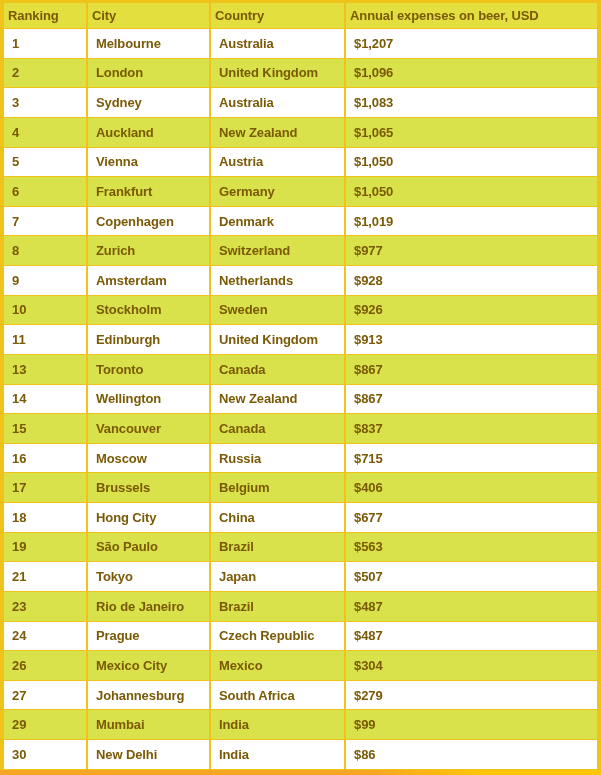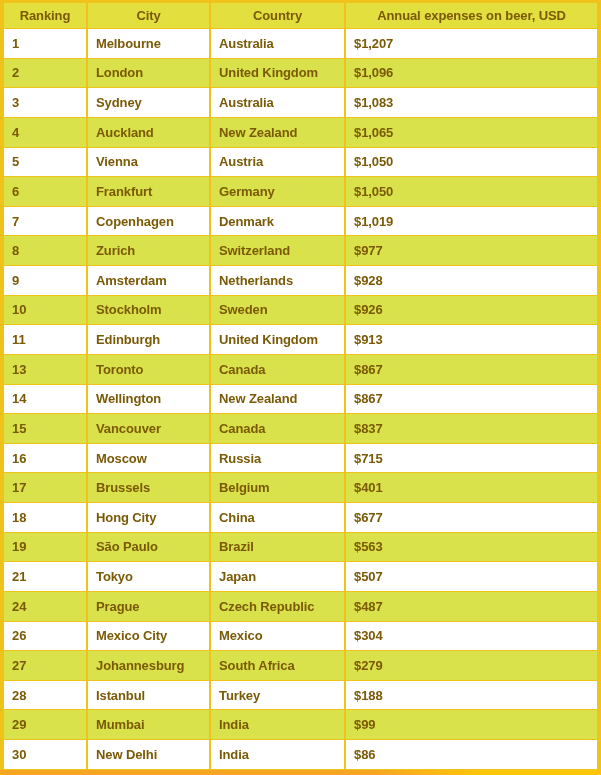--- a/index.html
+++ b/index.html
@@ -35,21 +35,21 @@
     font-size: 13px;
     font-weight: 700;
     color: var(--text_brown, #7A5A06);
     letter-spacing: -0.1px;
     white-space: nowrap;
     overflow: hidden;
     vertical-align: middle;
   }
   .beer-table thead th {
     background: var(--header_bg, #E2DF3E);
-    text-align: center;
+    text-align: left;
     padding: 0 4px;
     height: 25px;
   }
   .beer-table tbody td {
     text-align: left;
     padding: 0 4px 0 8px;
   }
   .beer-table tbody tr:nth-child(odd)  td { background: var(--row_bg, #FFFFFF); }
   .beer-table tbody tr:nth-child(even) td { background: var(--row_alt_bg, #D9E14B); }
   .bottom-bar {
@@ -172,63 +172,63 @@
         <tr>
           <td>16</td>
           <td>Moscow</td>
           <td>Russia</td>
           <td>$715</td>
         </tr>
         <tr>
           <td>17</td>
           <td>Brussels</td>
           <td>Belgium</td>
-          <td>$401</td>
+          <td>$406</td>
         </tr>
         <tr>
           <td>18</td>
           <td>Hong City</td>
           <td>China</td>
           <td>$677</td>
         </tr>
         <tr>
           <td>19</td>
           <td>São Paulo</td>
           <td>Brazil</td>
           <td>$563</td>
         </tr>
         <tr>
           <td>21</td>
           <td>Tokyo</td>
           <td>Japan</td>
           <td>$507</td>
         </tr>
         <tr>
+          <td>23</td>
+          <td>Rio de Janeiro</td>
+          <td>Brazil</td>
+          <td>$487</td>
+        </tr>
+        <tr>
           <td>24</td>
           <td>Prague</td>
           <td>Czech Republic</td>
           <td>$487</td>
         </tr>
         <tr>
           <td>26</td>
           <td>Mexico City</td>
           <td>Mexico</td>
           <td>$304</td>
         </tr>
         <tr>
           <td>27</td>
           <td>Johannesburg</td>
           <td>South Africa</td>
           <td>$279</td>
-        </tr>
-        <tr>
-          <td>28</td>
-          <td>Istanbul</td>
-          <td>Turkey</td>
-          <td>$188</td>
         </tr>
         <tr>
           <td>29</td>
           <td>Mumbai</td>
           <td>India</td>
           <td>$99</td>
         </tr>
         <tr>
           <td>30</td>
           <td>New Delhi</td>

